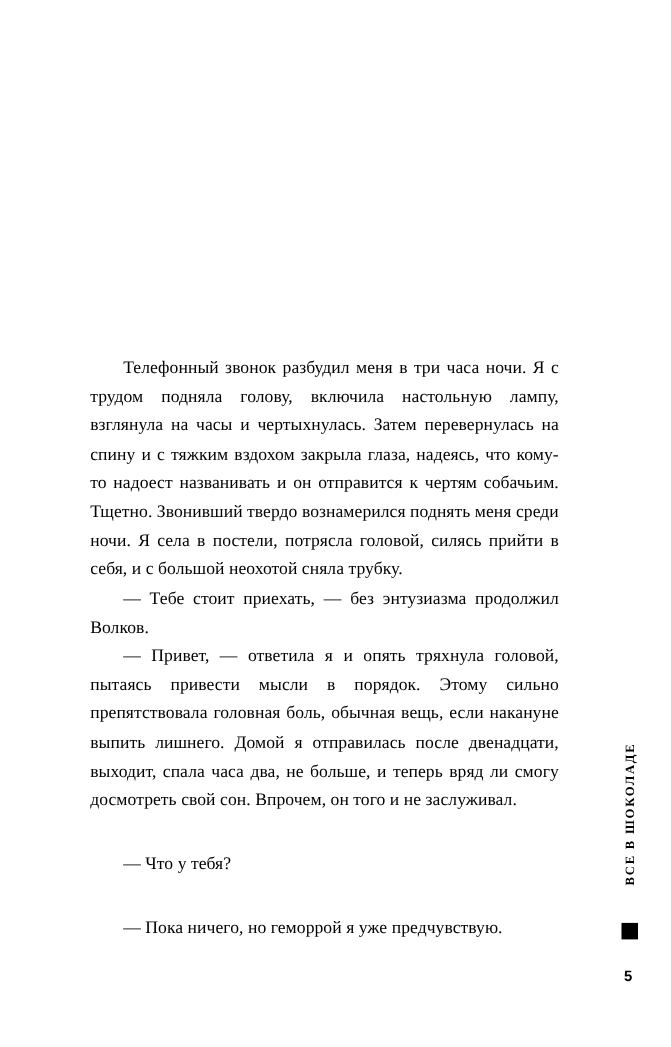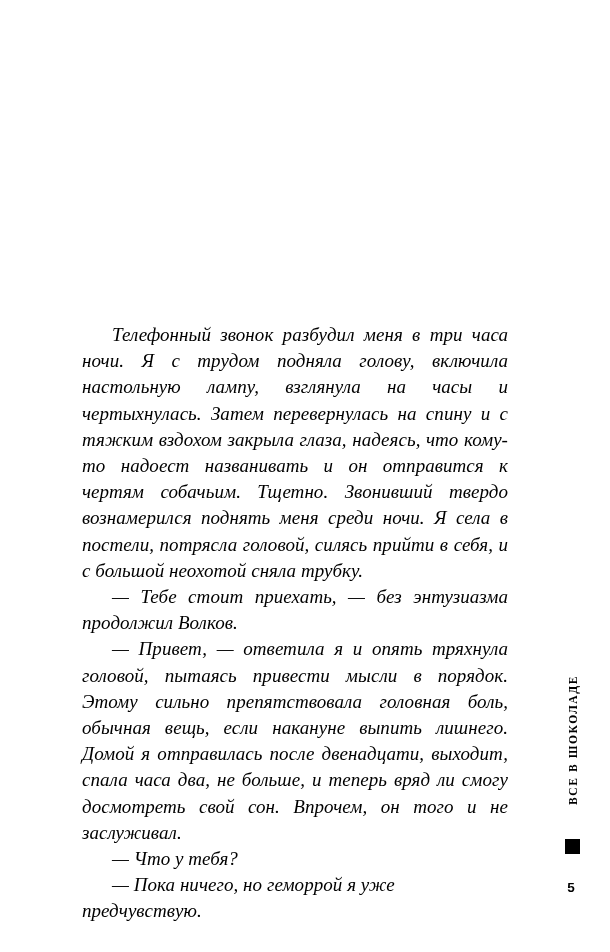--- a/index.html
+++ b/index.html
@@ -24,30 +24,30 @@
     background: #ffffff;
   }
   #text-column {
     position: absolute;
     left: 82px;
     top: 322px;
     width: 426px;
   }
   .para {
     margin: 0;
-    font-size: 19px;
+    font-size: 16px;
     line-height: 26.2px;
     text-align: justify;
     text-indent: 30px;
     hyphens: manual;
     letter-spacing: 0.05px;
-    font-style: italic;
   }
   .para.nojust {
     text-align: left;
+    margin-top: 32px;
   }
   #side-title {
     position: absolute;
     right: 24px;
     top: 655px;
     width: 26px;
     height: 170px;
     display: flex;
     align-items: center;
     justify-content: center;

